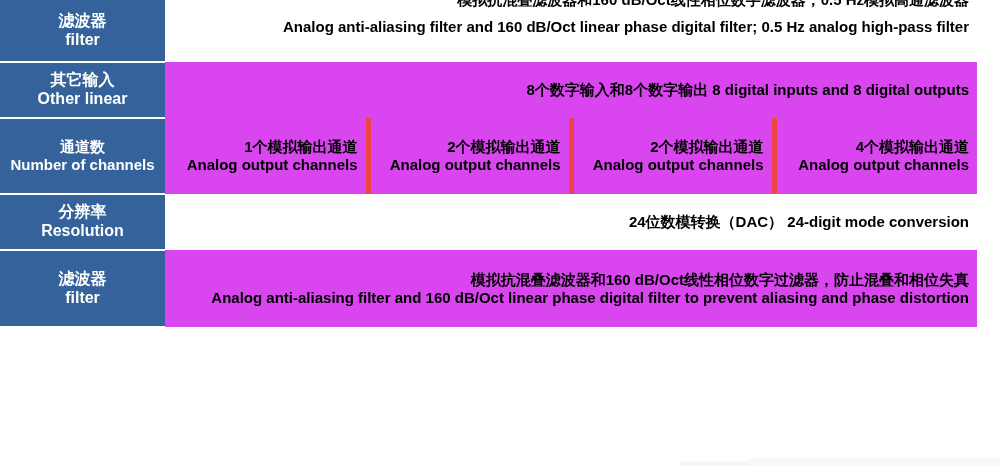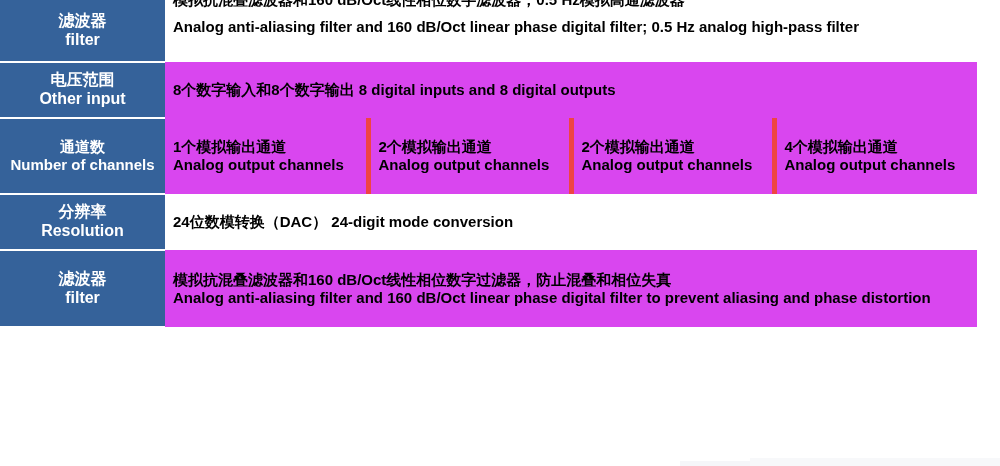--- a/index.html
+++ b/index.html
@@ -37,21 +37,21 @@
     border-bottom: 2px solid #ffffff;
     box-sizing: border-box;
   }
   td.label-cell .zh { display: block; }
   td.label-cell .en { display: block; }
 
   
   td.value-cell {
     color: #000000;
     font-weight: bold;
-    text-align: left;
+    text-align: right;
     line-height: 1.2;
     font-size: 15px;
     padding: 19px 8px;
     box-sizing: border-box;
   }
   td.value-cell .zh { display: block; }
   td.value-cell .en { display: block; }
 
   tr.band-light td.value-cell { background: #d946ef; }
   tr.band-white td.value-cell { background: #ffffff; }
@@ -133,22 +133,22 @@
           <span class="en">filter</span>
         </td>
         <td class="value-cell" colspan="4">
           <span class="zh">模拟抗混叠滤波器和160 dB/Oct线性相位数字滤波器；0.5 Hz模拟高通滤波器</span>
           <span class="en">Analog anti-aliasing filter and 160 dB/Oct linear phase digital filter; 0.5 Hz analog high-pass filter</span>
         </td>
       </tr>
 
       <tr class="r-other band-light">
         <td class="label-cell">
-          <span class="zh">电压范围</span>
-          <span class="en">Other input</span>
+          <span class="zh">其它输入</span>
+          <span class="en">Other linear</span>
         </td>
         <td class="value-cell" colspan="4">
           <span class="zh">8个数字输入和8个数字输出 8 digital inputs and 8 digital outputs</span>
         </td>
       </tr>
 
       <tr class="r-channels band-light">
         <td class="label-cell triple">
           <span class="zh">通道数</span>
           <span class="en">Number of channels</span>

